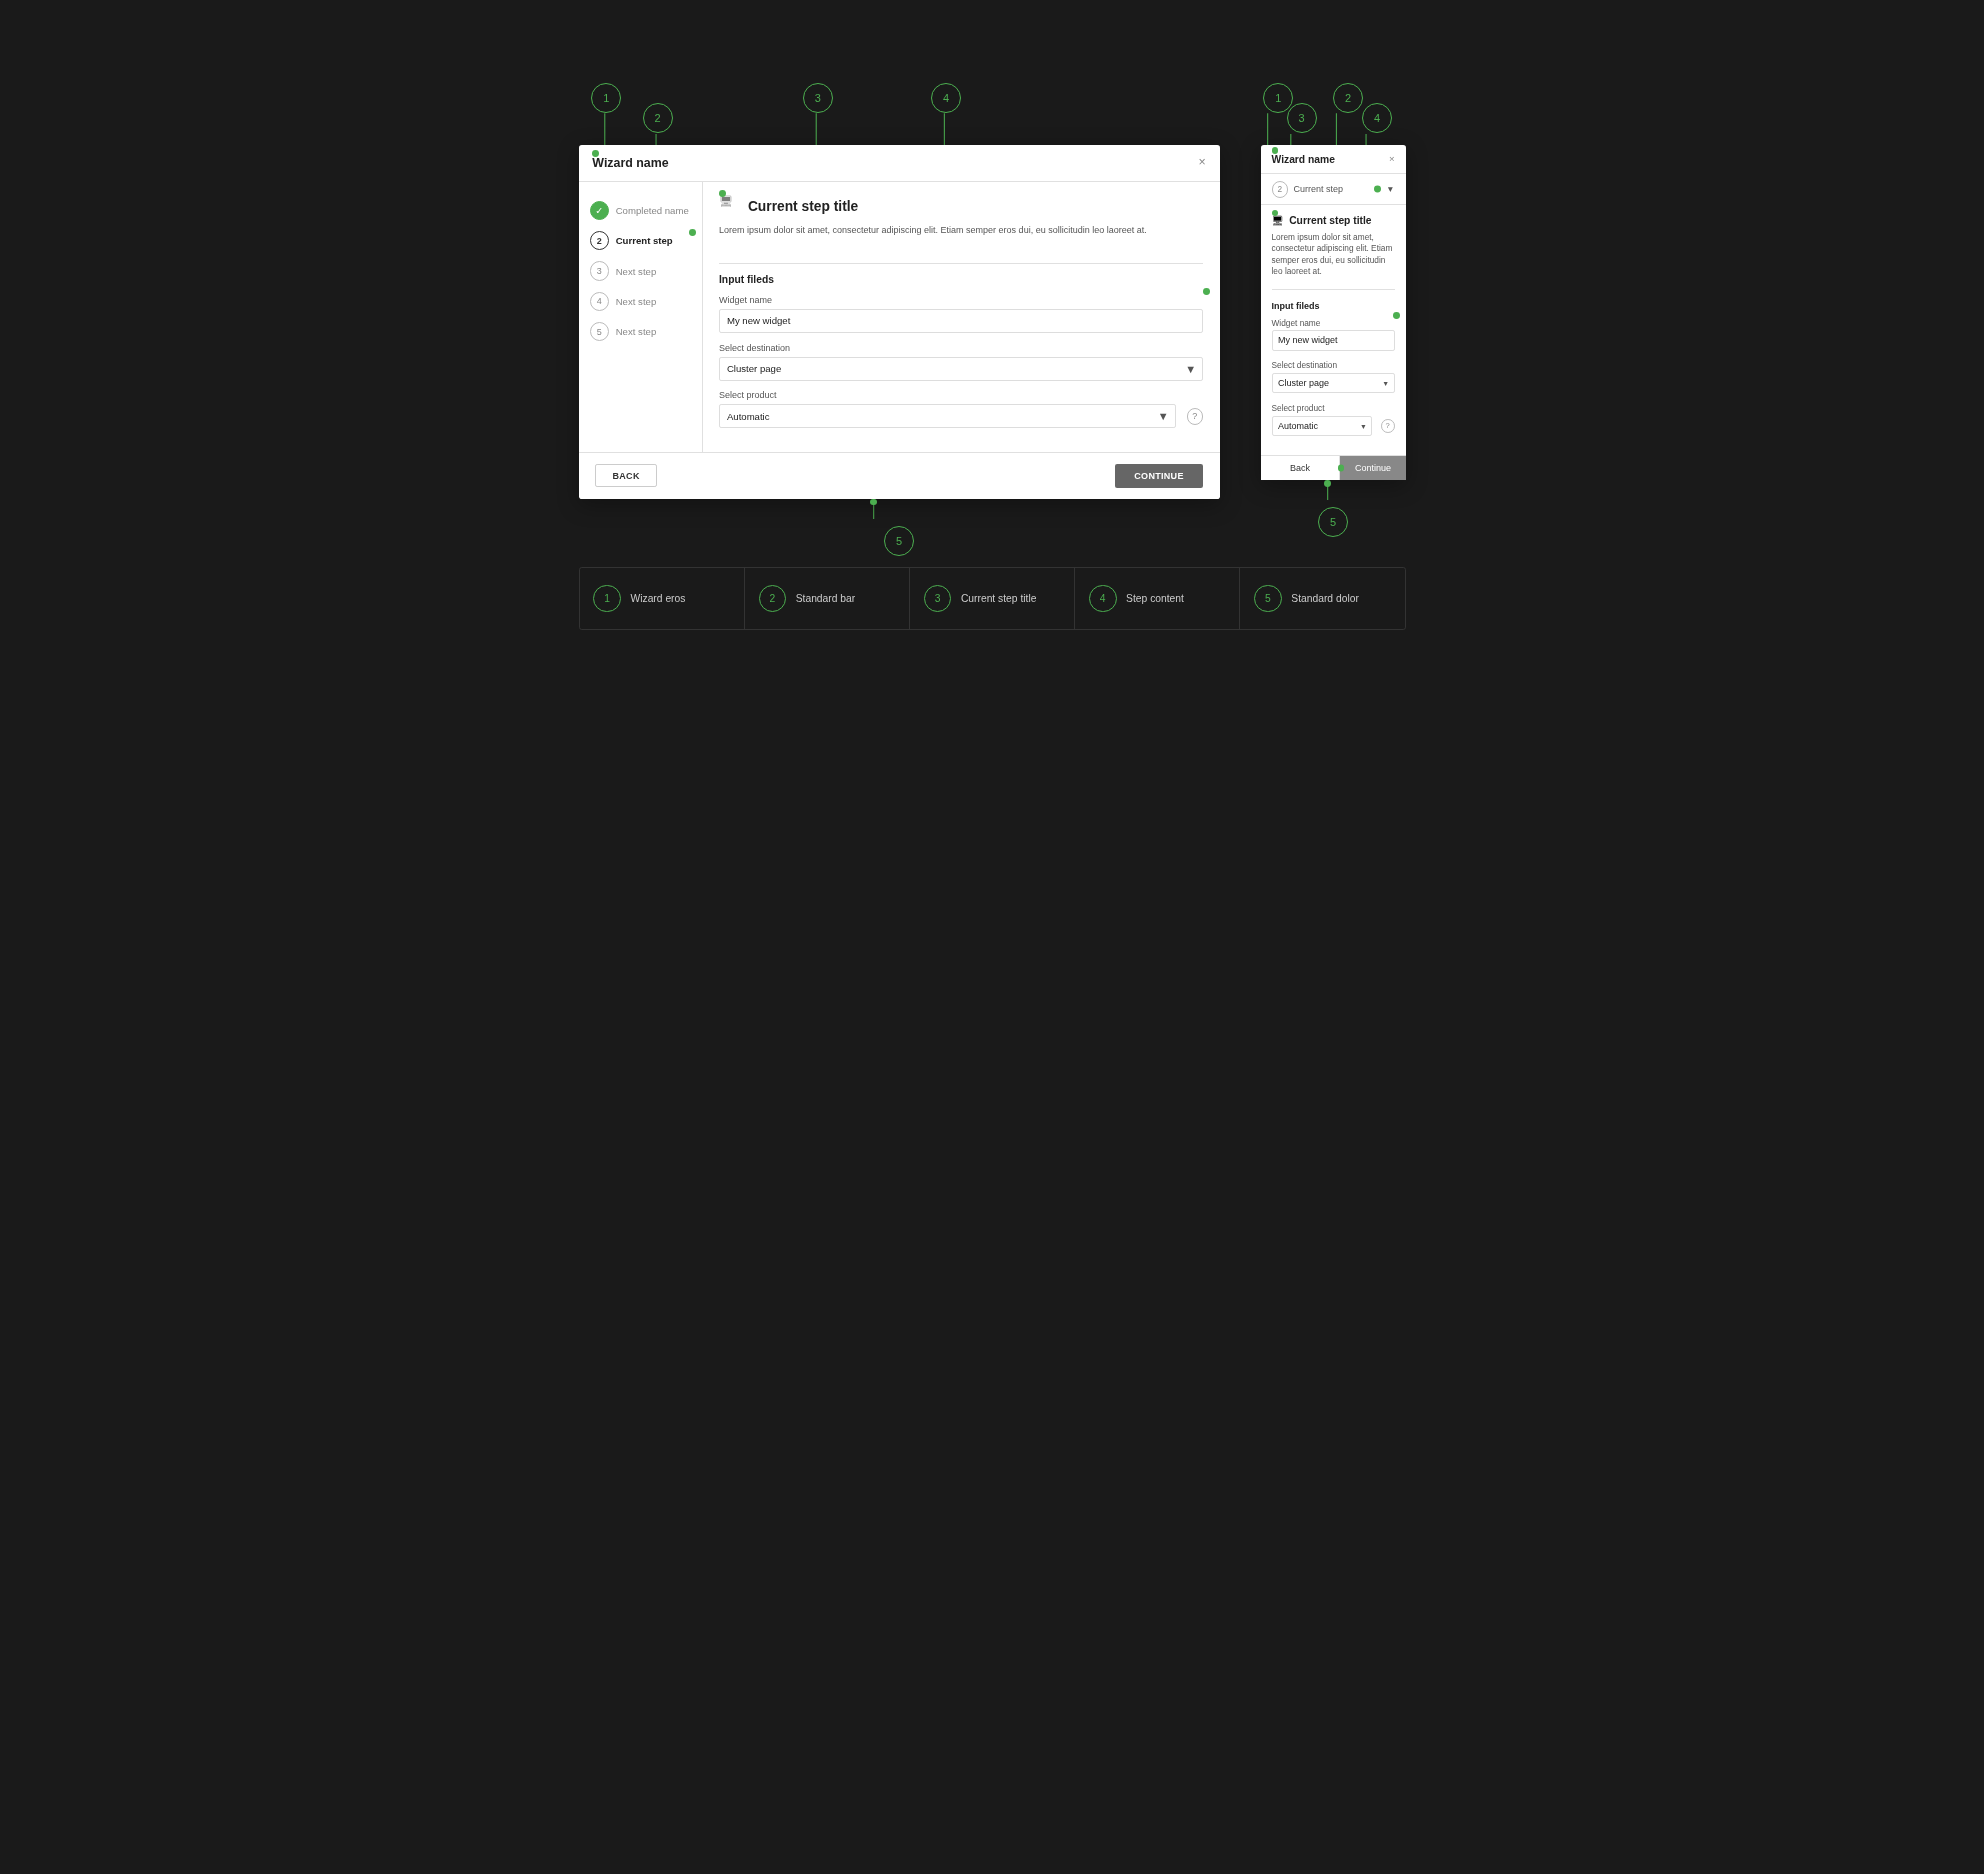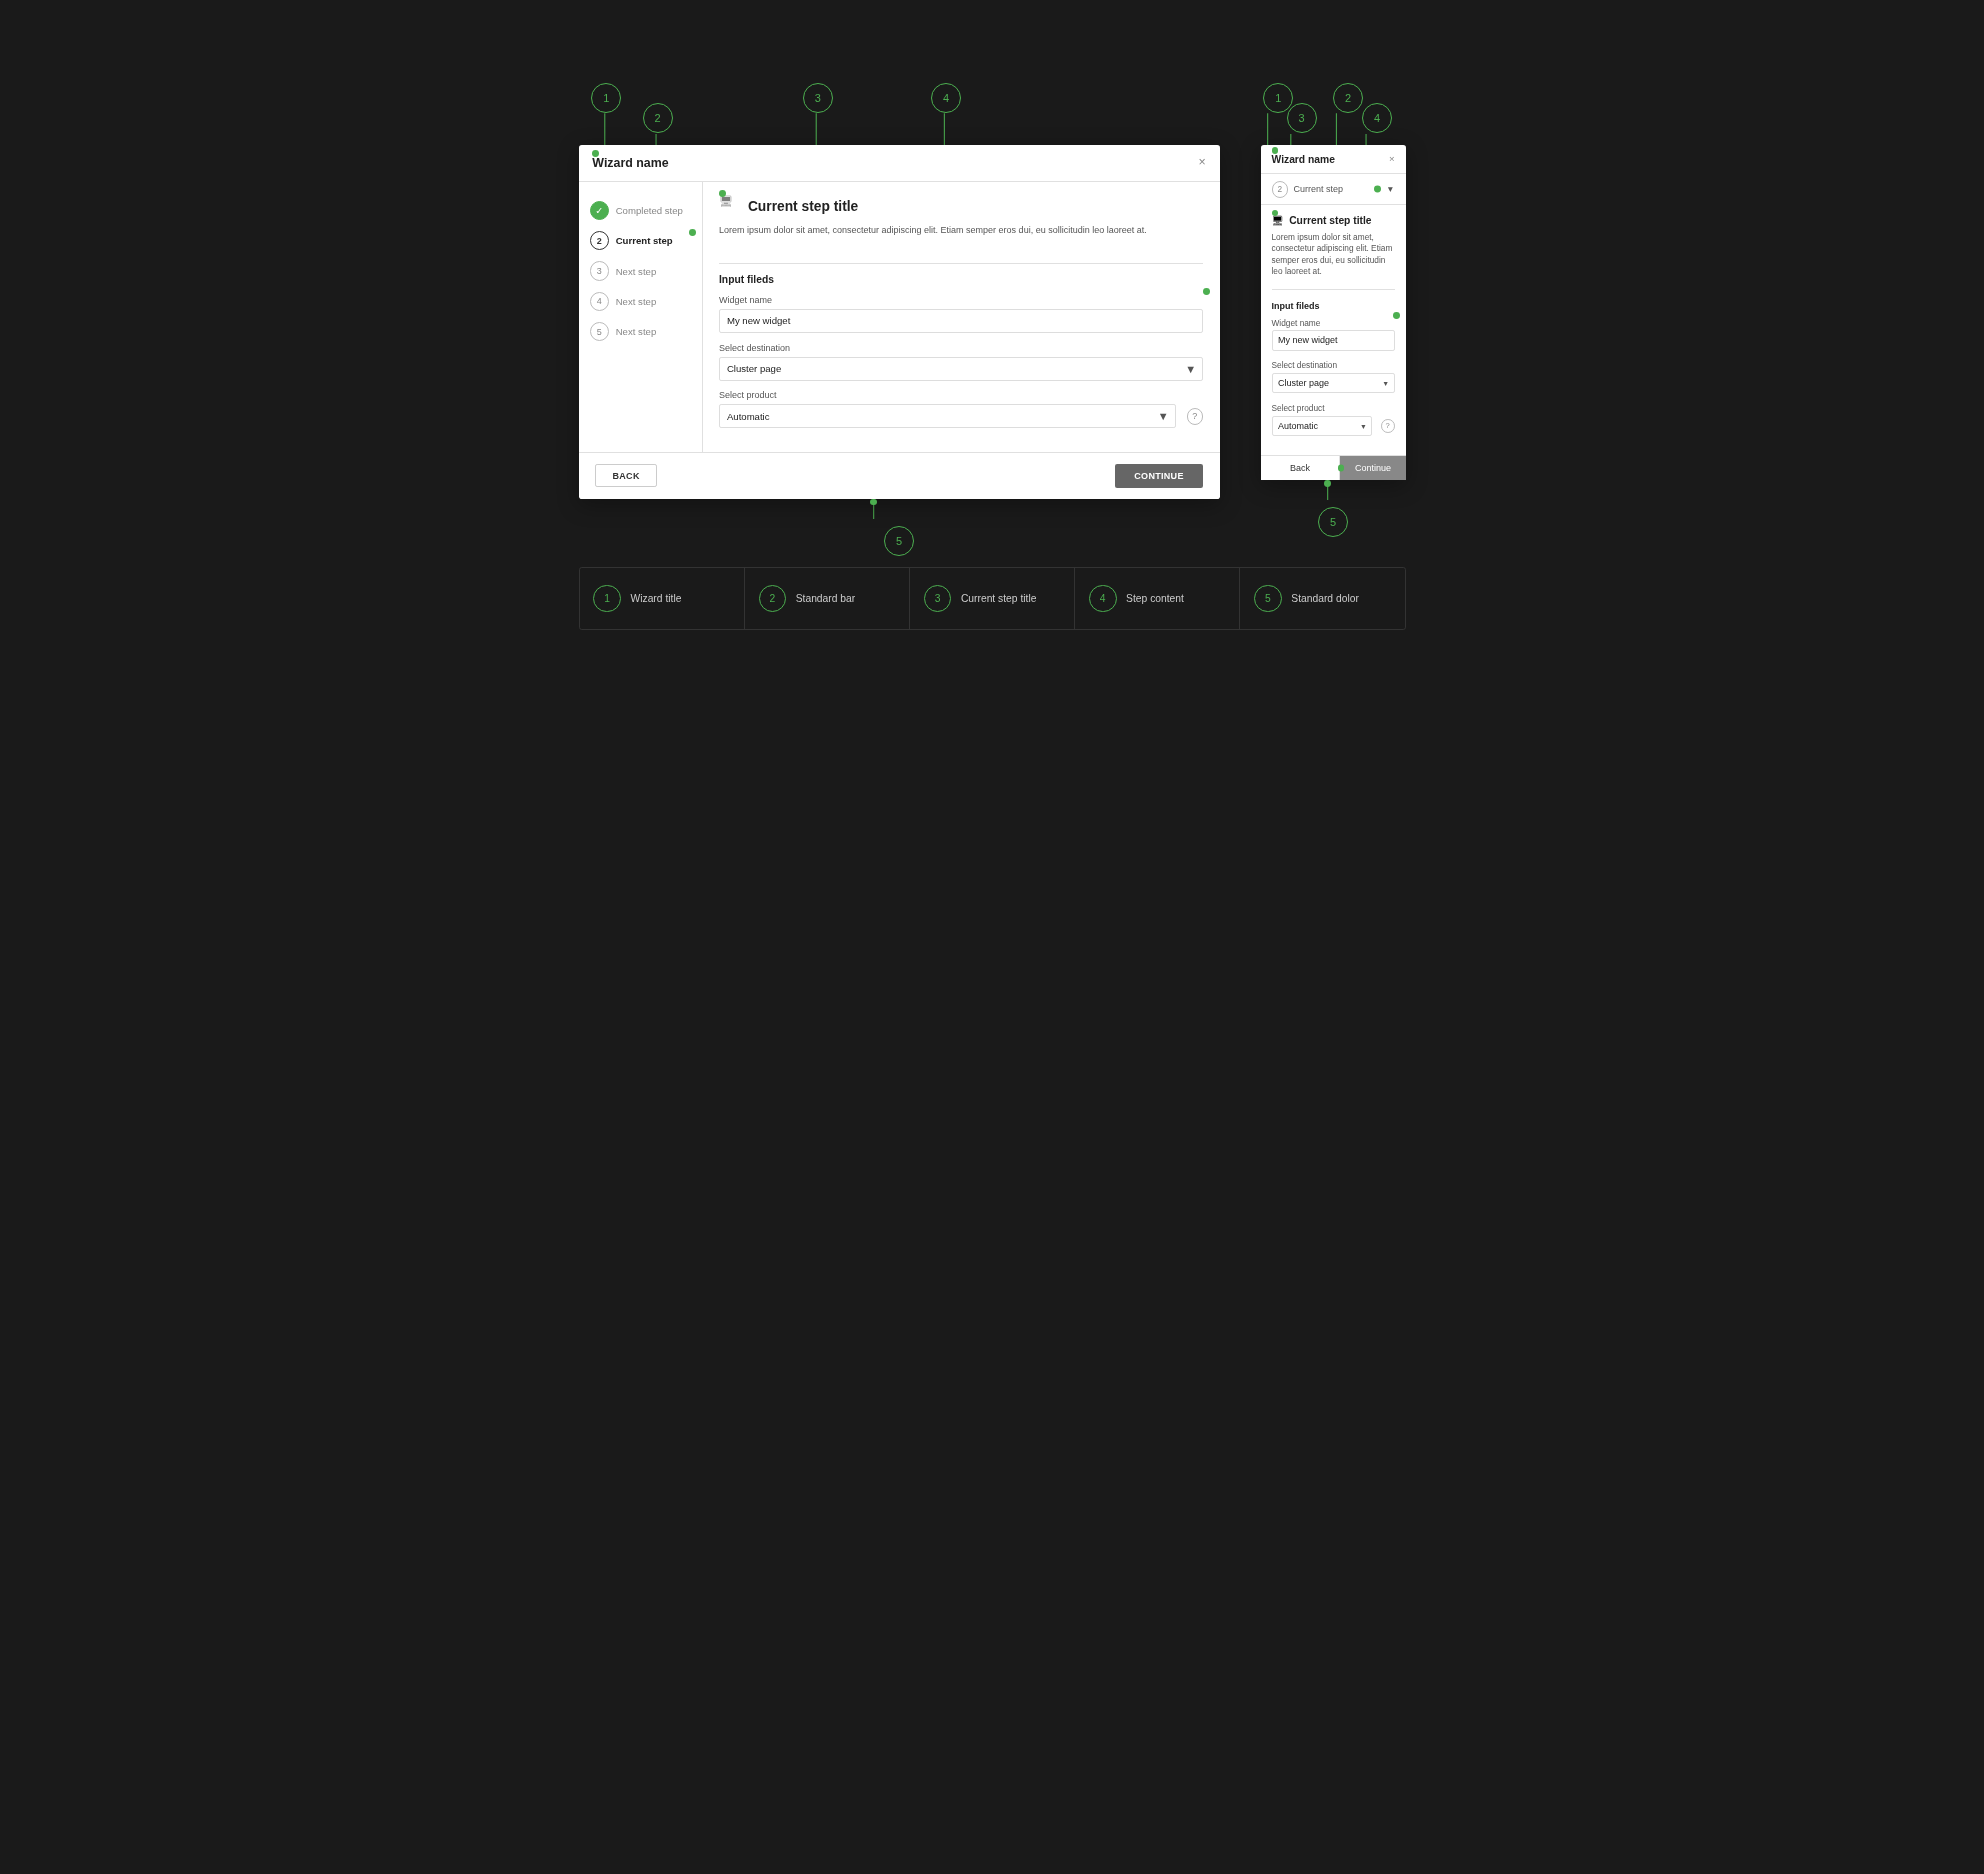--- a/index.html
+++ b/index.html
@@ -553,21 +553,21 @@
           <div class="wizard-sidebar">
 
             <div style="position:relative;">
               <div class="annotation-dot" style="position:absolute; top:34px; right:-5.5px;"></div>
             </div>
 
             <div class="step-item">
               <div class="step-number completed">
                 <span class="check-icon">✓</span>
               </div>
-              <span class="step-label">Completed step</span>
+              <span class="step-label">Completed name</span>
             </div>
 
             <div class="step-item">
               <div class="step-number current">
                 <span>2</span>
               </div>
               <span class="step-label current">Current step</span>
             </div>
 
             <div class="step-item">
@@ -774,21 +774,21 @@
 
     </div>
   </div>
 
   <div class="legend-bar">
 
     <div class="legend-item">
       <div class="legend-circle">
         <span>1</span>
       </div>
-      <span class="legend-label">Wizard title</span>
+      <span class="legend-label">Wizard eros</span>
     </div>
 
     <div class="legend-item">
       <div class="legend-circle">
         <span>2</span>
       </div>
       <span class="legend-label">Standard bar</span>
     </div>
 
     <div class="legend-item">

